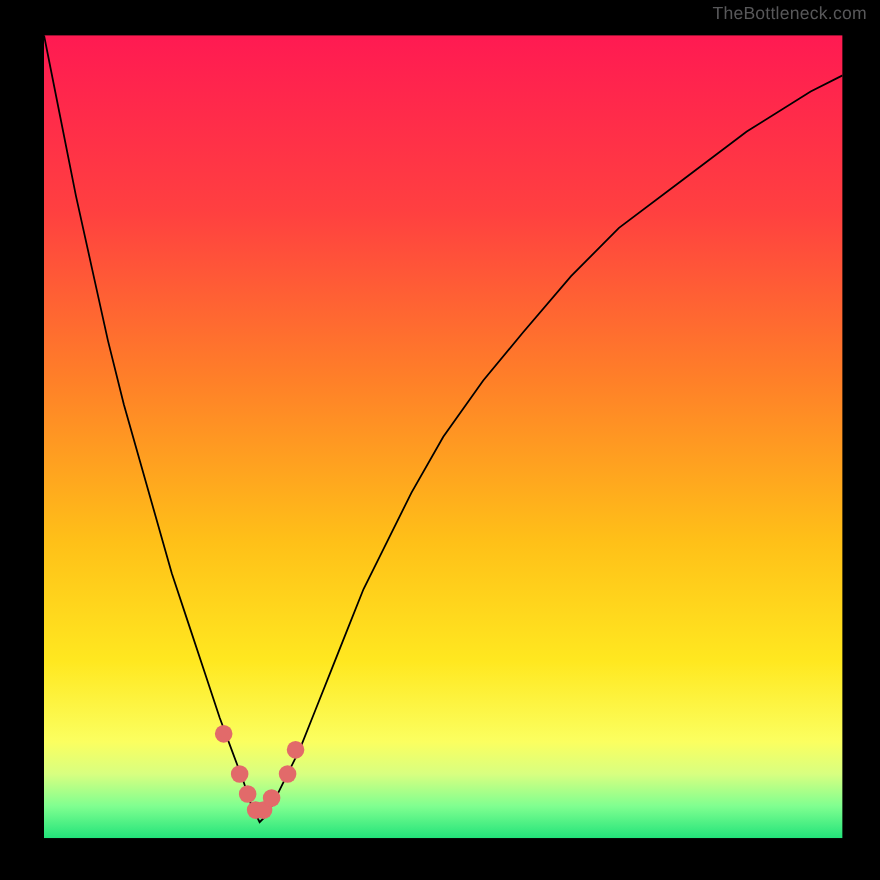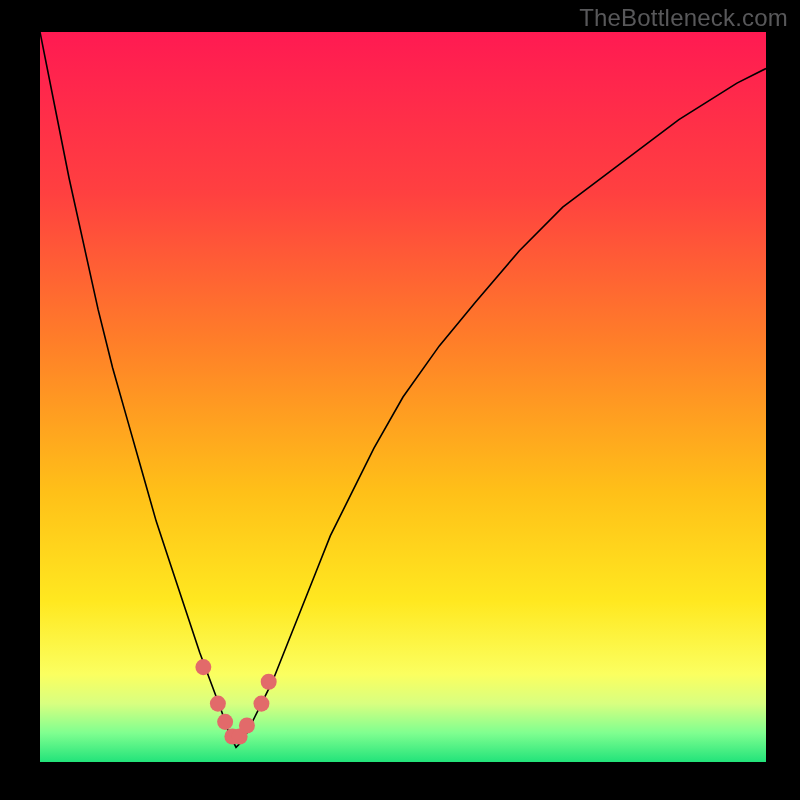--- a/index.html
+++ b/index.html
@@ -14,21 +14,21 @@
   .frame {
     position: relative;
     width: 800px;
     height: 800px;
     background: #000;
   }
   .watermark {
     position: absolute;
     top: 4px;
     right: 12px;
-    font-size: 24px;
+    font-size: 16px;
     color: #58585a;
     letter-spacing: 0.2px;
     z-index: 10;
   }
   .plot {
     position: absolute;
     display: block;
   }
 </style>
 </head>

